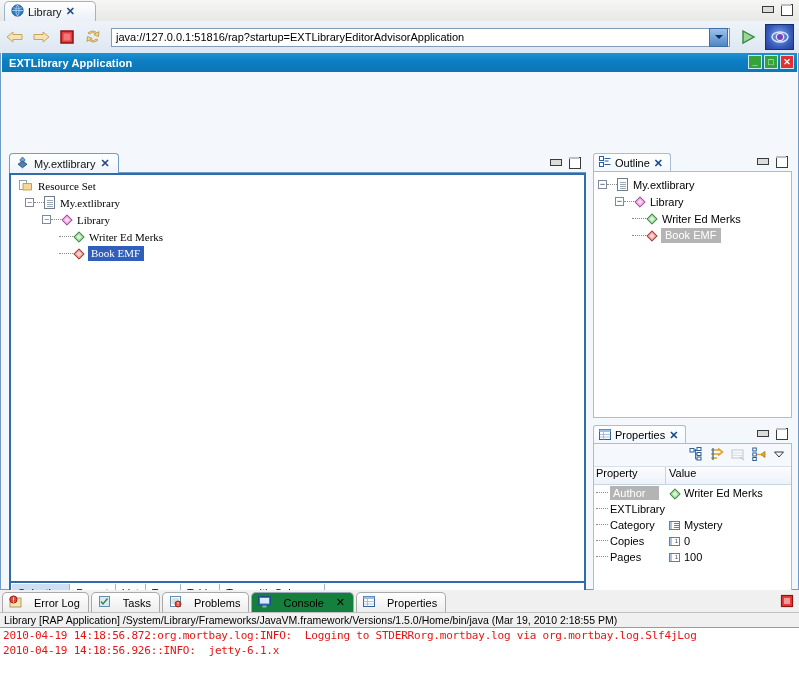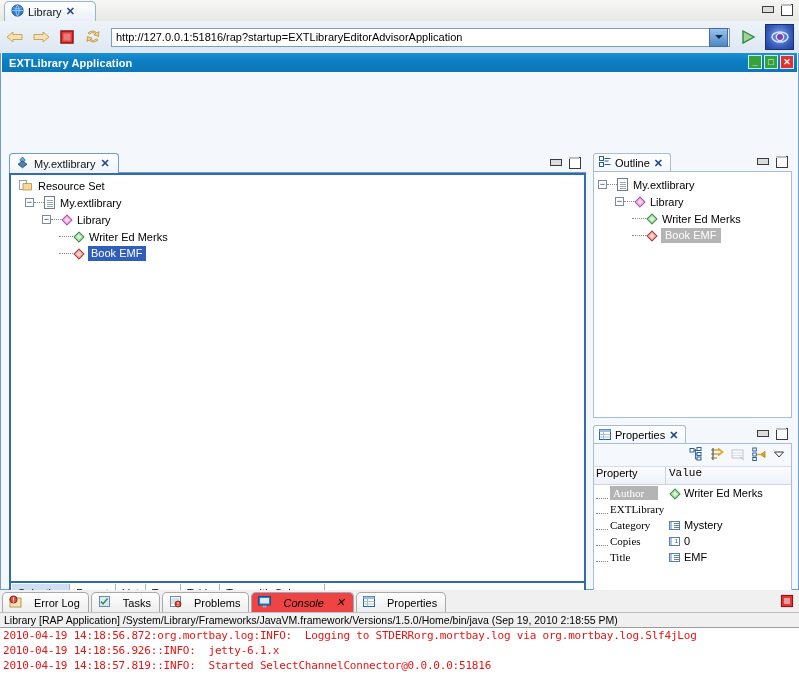--- a/index.html
+++ b/index.html
@@ -112,20 +112,21 @@
     position:absolute;left:0;top:1px;height:20px;
     background:linear-gradient(to bottom,#ffffff,#eef4fb);
     border:1px solid #6f9cc8;border-bottom:none;border-radius:4px 4px 0 0;
     display:flex;align-items:center;gap:5px;padding:0 8px 0 6px;box-sizing:border-box;
   }
   .etab-rest{position:absolute;left:0;right:0;top:20px;height:1px;background:#6f9cc8;}
   .editor-body{
     position:absolute;left:0;top:21px;width:577px;height:410px;
     background:#fff;border:2px solid #2f6ca8;box-sizing:border-box;
     border-top-width:2px;
+    font-family:Liberation Serif, serif;
   }
   .res-set{display:flex;align-items:center;gap:5px;padding:4px 0 2px 8px;}
   .tree{padding-left:6px;}
   .trow{display:flex;align-items:center;height:17px;position:relative;font-size:11px;white-space:nowrap;}
   .sel-blue{background:#2f5fbb;color:#fff;padding:1px 4px 2px 3px;}
   .sel-gray{background:#b4b4b4;color:#fff;padding:1px 5px 2px 4px;}
   .exp-box{
     width:9px;height:9px;border:1px solid #7b8b9e;background:#fff;
     display:inline-flex;align-items:center;justify-content:center;
     font-size:9px;line-height:7px;color:#2a2a2a;box-sizing:border-box;flex:none;
@@ -170,41 +171,41 @@
   .props-toolbar{
     height:22px;display:flex;align-items:center;justify-content:flex-end;
     gap:7px;padding-right:6px;background:#f5f8fc;
     border-bottom:1px solid #d6e0ec;
   }
   .props-hdr{
     height:17px;display:flex;background:linear-gradient(to bottom,#fbfcfe,#eef2f8);
     border-bottom:1px solid #c8d4e2;font-size:11px;
   }
   .props-hdr .c1{width:72px;padding-left:2px;border-right:1px solid #c8d4e2;box-sizing:border-box;}
-  .props-hdr .c2{flex:1;padding-left:3px;font-family:Liberation Mono, monospace;}
+  .props-hdr .c2{flex:1;padding-left:3px;}
   .prow{height:16px;display:flex;align-items:center;font-size:11px;}
-  .prow .pc1{width:72px;display:flex;align-items:flex-end;box-sizing:border-box;padding-left:2px;font-family:Liberation Serif, serif;}
+  .prow .pc1{width:72px;display:flex;align-items:center;box-sizing:border-box;padding-left:2px;}
   .prow .pc2{flex:1;display:flex;align-items:center;gap:4px;padding-left:3px;}
 
   
   .bottom{
     position:absolute;left:0;top:590px;width:799px;height:87px;
     background:#f0f0f0;
   }
   .bottom-tabs{
     position:absolute;left:0;top:0;width:799px;height:22px;
     display:flex;align-items:flex-end;background:#f0f0f0;
   }
   .btab2{
     height:20px;display:flex;align-items:center;gap:12px;padding:0 8px 0 6px;
     border:1px solid #a9a9a9;border-bottom:none;border-radius:5px 5px 0 0;
     background:linear-gradient(to bottom,#ffffff,#ededed);
     box-sizing:border-box;font-size:11px;margin-right:2px;
   }
-  .btab2.active{background:#ef4444;border-color:#9aaabb;font-style:italic;}
+  .btab2.active{background:#15803d;border-color:#9aaabb;}
   .bottom-close{position:absolute;right:5px;top:4px;}
   .console-hdr{
     position:absolute;left:0;top:22px;width:799px;height:15px;
     background:#f0f0f0;font-size:10.5px;padding-left:4px;box-sizing:border-box;
     display:flex;align-items:center;border-top:1px solid #c0c0c0;
   }
   .console-body{
     position:absolute;left:0;top:37px;width:799px;height:50px;
     background:#fff;border-top:1px solid #9b9b9b;overflow:hidden;
   }
@@ -277,21 +278,21 @@
           <rect x="7.5" y="7.5" width="7" height="7" fill="#f07878"></rect>
         </svg>
     </span>
     <span class="tb-icon">
       <svg viewBox="0 0 22 22" width="22" height="22">
         <path d="M6 7 q5 -4 9 0 l2 -1.5 l-0.5 5 l-4.6 -1.8 l2 -1.2 q-3.5 -2.5 -6.5 0.5z" fill="#f2d79a" stroke="#b98f35" stroke-width="0.8"></path>
         <path d="M16 14 q-5 4 -9 0 l-2 1.5 l0.5 -5 l4.6 1.8 l-2 1.2 q3.5 2.5 6.5 -0.5z" fill="#f2d79a" stroke="#b98f35" stroke-width="0.8"></path>
       </svg>
     </span>
     <div class="urlbar">
-      <div class="urltext" title="Enter address">http://127.0.0.1:51816/rap?startup=EXTLibraryEditorAdvisorApplication</div>
+      <div class="urltext" title="Enter address">java://127.0.0.1:51816/rap?startup=EXTLibraryEditorAdvisorApplication</div>
       <div class="url-drop">
         <span class="caret-dn"></span>
       </div>
     </div>
     <span class="go-btn">
       <svg viewBox="0 0 24 22" width="24" height="22">
           <path d="M7 5 L18 11 L7 17 Z" fill="#9fd49b" stroke="#2f8a3c" stroke-width="1.4"></path>
         </svg>
     </span>
     <span class="blue-btn">
@@ -571,25 +572,25 @@
                 <span>Copies</span>
               </span>
             <span class="pc2">
                 <span class="num-ic">1</span>
                 <span>0</span>
               </span>
           </div>
           <div class="prow">
             <span class="pc1">
                 <span class="dots-h" style="width:12px;margin-right:2px;"></span>
-                <span>Title</span>
+                <span>Pages</span>
               </span>
             <span class="pc2">
-                <span class="list-ic"></span>
-                <span>EMF</span>
+                <span class="num-ic">1</span>
+                <span>100</span>
               </span>
           </div>
         </div>
       </div>
     </div>
   </div>
 
   <div class="bottom">
     <div class="bottom-tabs">
       <div class="btab2" style="margin-left:2px;">
@@ -645,22 +646,21 @@
       </div>
       <div class="bottom-close">
         <svg width="14" height="14" viewBox="0 0 14 14">
             <rect x="1.5" y="1.5" width="11" height="11" fill="#e43c3c" stroke="#8e1313" stroke-width="1.2"></rect>
             <rect x="4" y="4" width="6" height="6" fill="#f59a9a"></rect>
           </svg>
       </div>
     </div>
 
     <div class="console-hdr">
-      <span>Library [RAP Application] /System/Library/Frameworks/JavaVM.framework/Versions/1.5.0/Home/bin/java (Sep 19, 2010 2:18:55 PM)</span>
+      <span>Library [RAP Application] /System/Library/Frameworks/JavaVM.framework/Versions/1.5.0/Home/bin/java (Mar 19, 2010 2:18:55 PM)</span>
     </div>
 
     <div class="console-body">
       <div class="cline">2010-04-19 14:18:56.872:org.mortbay.log:INFO:  Logging to STDERRorg.mortbay.log via org.mortbay.log.Slf4jLog</div>
       <div class="cline">2010-04-19 14:18:56.926::INFO:  jetty-6.1.x</div>
-      <div class="cline">2010-04-19 14:18:57.819::INFO:  Started SelectChannelConnector@0.0.0.0:51816</div>
     </div>
   </div>
 </div>
 
 </body></html>

